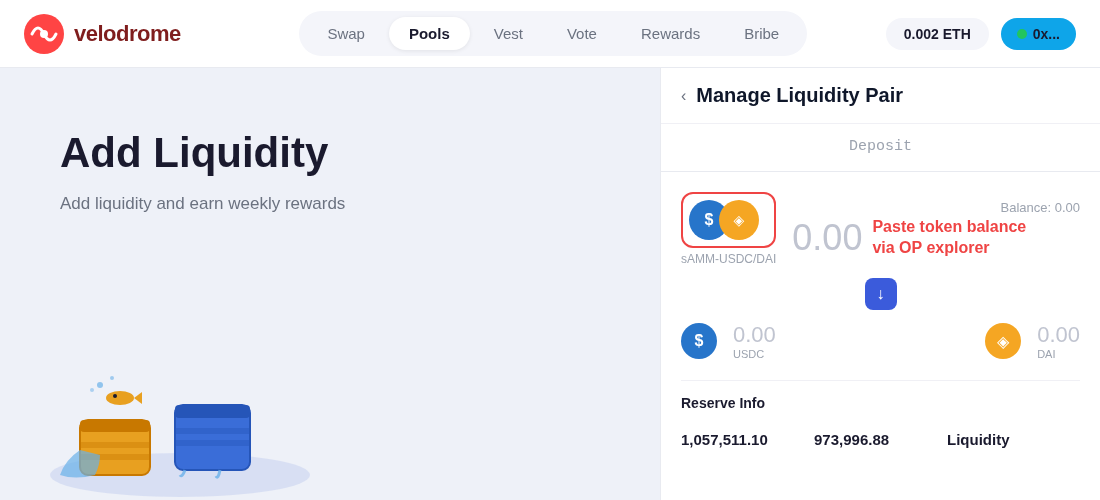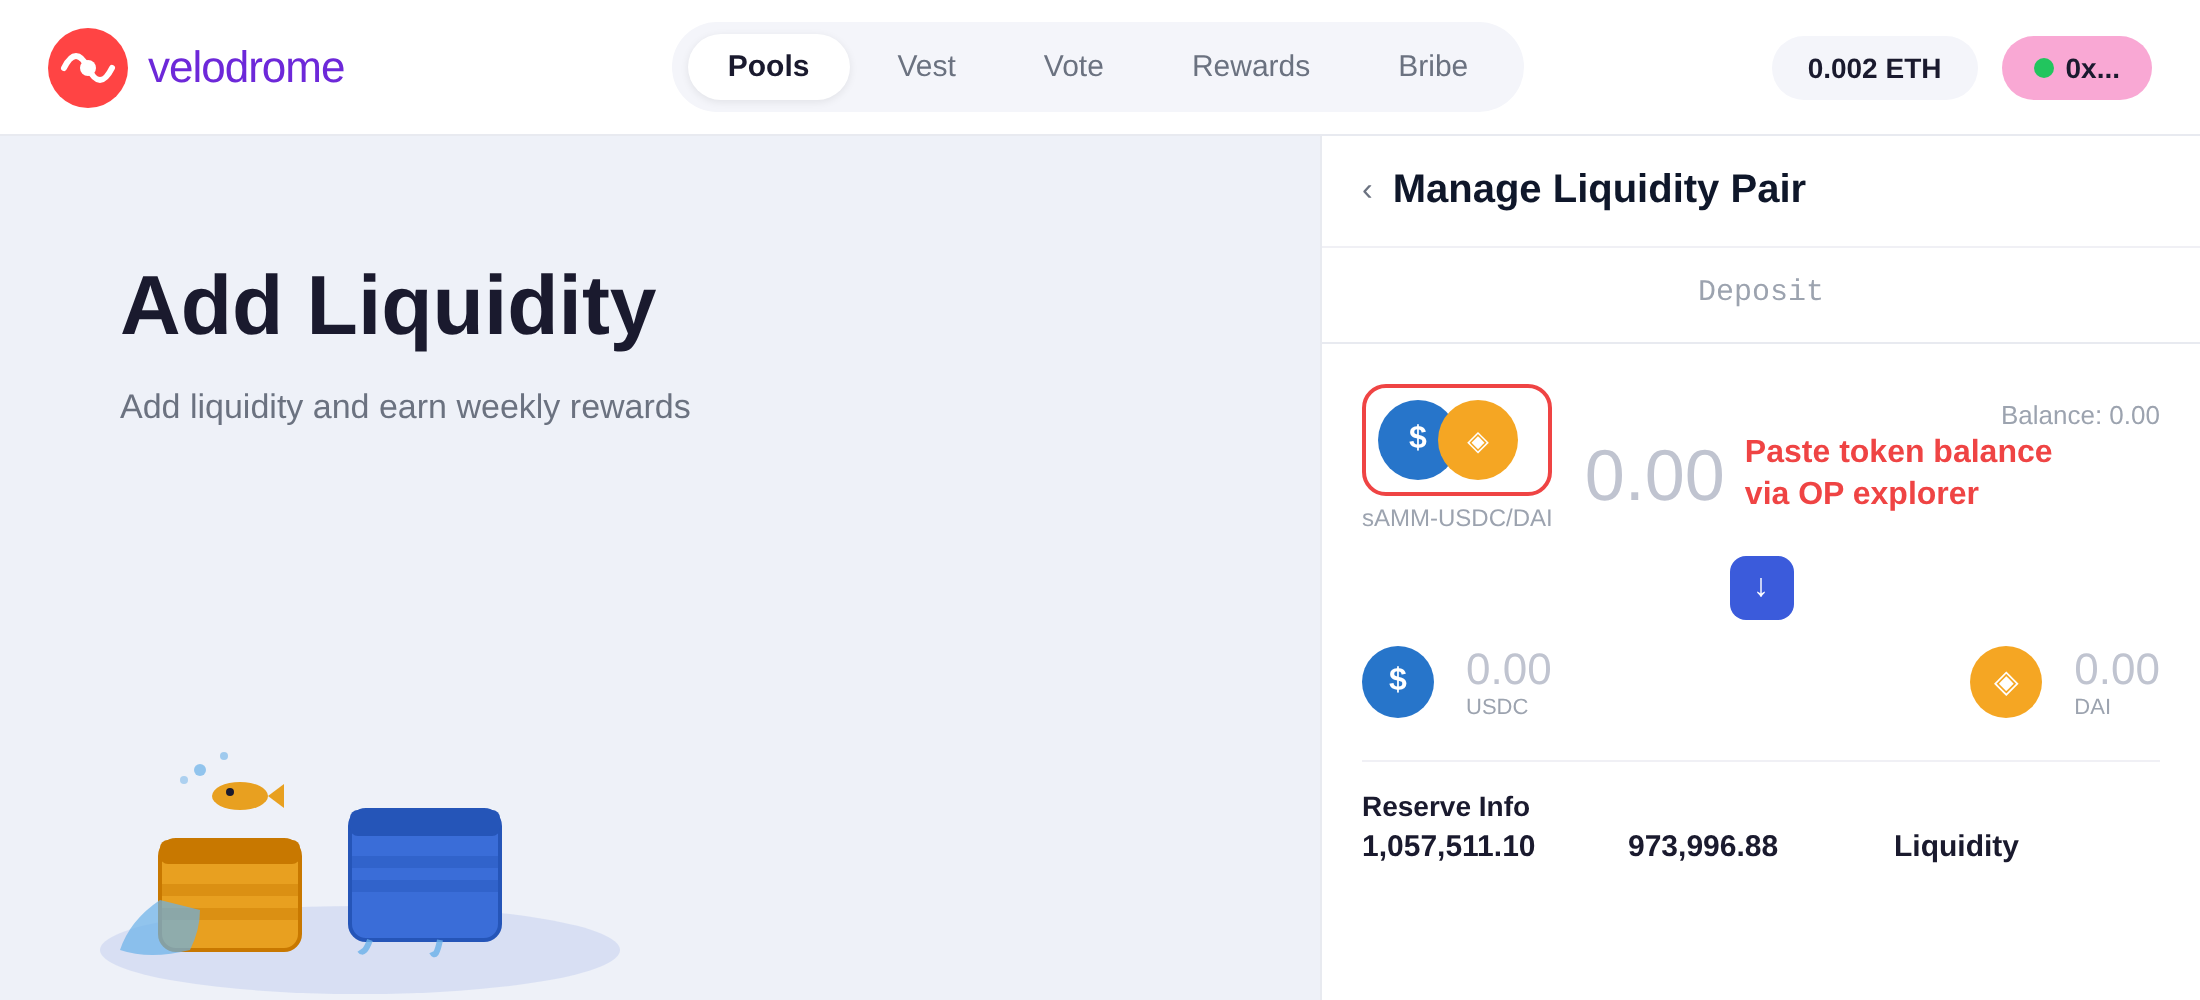--- a/index.html
+++ b/index.html
@@ -29,22 +29,22 @@
       align-items: center;
       gap: 10px;
       margin-right: 40px;
     }
     .logo-icon {
       width: 40px;
       height: 40px;
     }
     .logo-text {
       font-size: 22px;
-      font-weight: 400;
-      color: #6d28d9;
+      font-weight: 700;
+      color: #7f1d1d;
       letter-spacing: -0.5px;
     }
     .nav {
       flex: 1;
       display: flex;
       justify-content: center;
       align-items: center;
       gap: 0;
     }
     .nav-pill {
@@ -79,21 +79,21 @@
       background: #f4f5fa;
       border: none;
       border-radius: 50px;
       padding: 8px 18px;
       font-size: 14px;
       font-weight: 600;
       color: #1a1a2e;
       cursor: pointer;
     }
     .wallet-btn {
-      background: #f9a8d4;
+      background: #0ea5e9;
       border: none;
       border-radius: 50px;
       padding: 8px 16px;
       font-size: 14px;
       font-weight: 600;
       color: #1a1a2e;
       cursor: pointer;
       display: flex;
       align-items: center;
       gap: 6px;
@@ -316,21 +316,21 @@
 
     
     .reserve-section {
       border-top: 1px solid #f0f0f5;
       padding-top: 14px;
     }
     .reserve-title {
       font-size: 14px;
       font-weight: 600;
       color: #1a1a2e;
-      margin-bottom: 4px;
+      margin-bottom: 20px;
     }
     .reserve-row {
       display: flex;
       gap: 0;
     }
     .reserve-col {
       flex: 1;
       display: flex;
       flex-direction: column;
       gap: 2px;
@@ -360,20 +360,21 @@
     <svg class="logo-icon" viewBox="0 0 40 40">
       <circle cx="20" cy="20" r="20" fill="#FF4444"></circle>
       <path d="M8 20 Q14 8 20 20 Q26 32 32 20" stroke="#fff" stroke-width="3" fill="none" stroke-linecap="round"></path>
       <circle cx="20" cy="20" r="4" fill="#fff"></circle>
     </svg>
     <span class="logo-text">velodrome</span>
   </div>
 
   <nav class="nav">
     <div class="nav-pill">
+      <div class="nav-item">Swap</div>
       <div class="nav-item active">Pools</div>
       <div class="nav-item">Vest</div>
       <div class="nav-item">Vote</div>
       <div class="nav-item">Rewards</div>
       <div class="nav-item">Bribe</div>
     </div>
   </nav>
 
   <div class="header-right">
     <button class="eth-btn">0.002 ETH</button>

